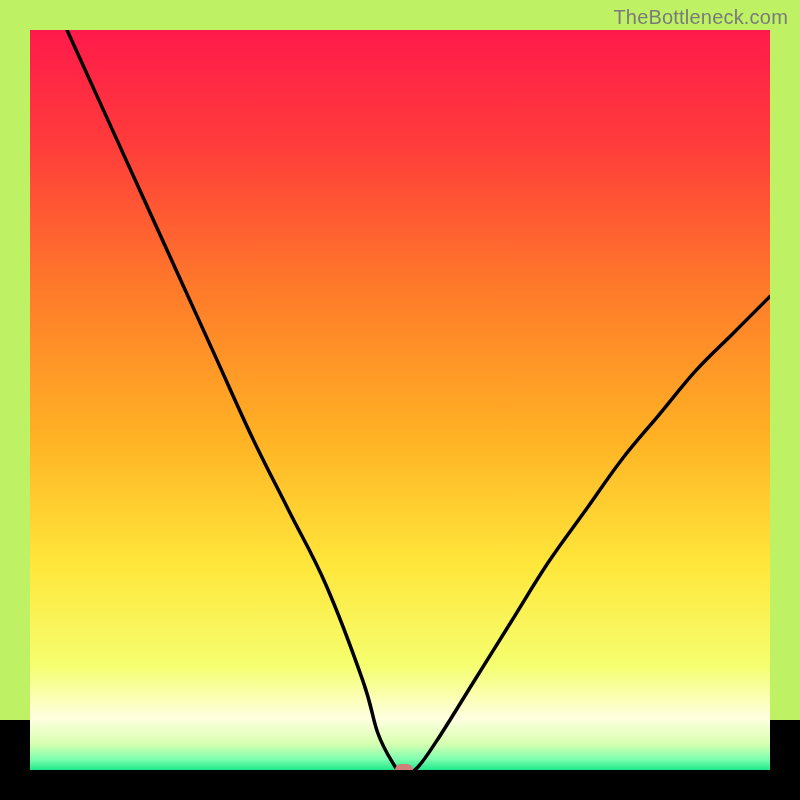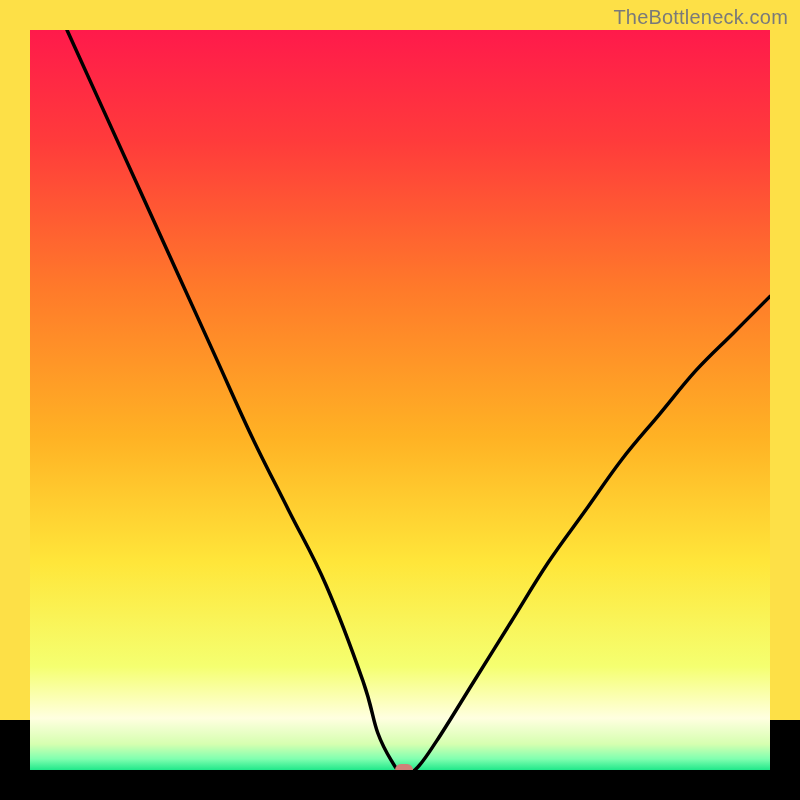--- a/index.html
+++ b/index.html
@@ -8,21 +8,21 @@
     width: 800px;
     height: 800px;
     background: #000;
     overflow: hidden;
     font-family: Arial, Helvetica, sans-serif;
   }
   .frame {
     position: relative;
     width: 800px;
     height: 720px;
-    background: #fde047;
+    background: #bef264;
   }
   .plot-area {
     position: absolute;
     left: 30px;
     top: 30px;
     width: 740px;
     height: 740px;
     overflow: hidden;
   }
   .gradient {

